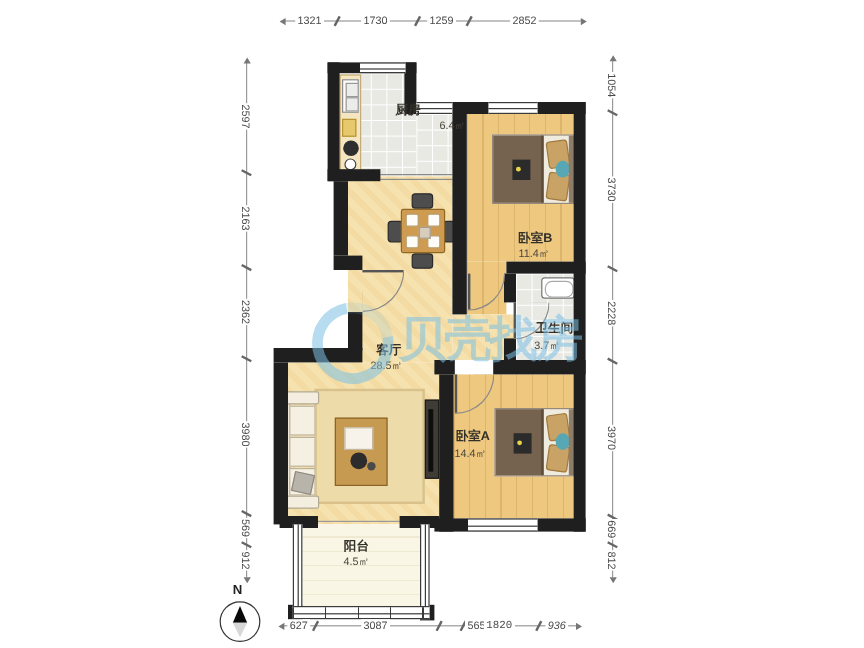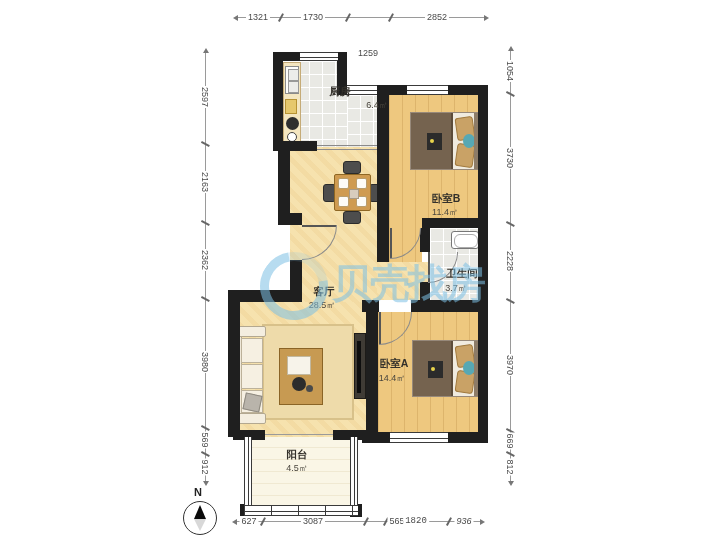--- a/index.html
+++ b/index.html
@@ -187,21 +187,21 @@
   </div>
 
   <div class="dline" style="left:237px;top:17px;width:248px;height:1px;"></div>
   <div class="arrow" style="left:233px;top:14.5px;border-top:3px solid transparent;border-bottom:3px solid transparent;border-right:5px solid #777;"></div>
   <div class="arrow" style="left:484px;top:14.5px;border-top:3px solid transparent;border-bottom:3px solid transparent;border-left:5px solid #777;"></div>
   <div class="tickh" style="left:280px;top:13px;"></div>
   <div class="tickh" style="left:347px;top:13px;"></div>
   <div class="tickh" style="left:390px;top:13px;"></div>
   <div class="dlabel" style="left:258px;top:17px;">1321</div>
   <div class="dlabel" style="left:313px;top:17px;">1730</div>
-  <div class="dlabel" style="left:368px;top:17px;margin-top:36px;">1259</div>
+  <div class="dlabel" style="left:368px;top:17px;">1259</div>
   <div class="dlabel" style="left:437px;top:17px;">2852</div>
 
   <div class="dline" style="left:236px;top:521px;width:245px;height:1px;"></div>
   <div class="arrow" style="left:232px;top:518.5px;border-top:3px solid transparent;border-bottom:3px solid transparent;border-right:5px solid #777;"></div>
   <div class="arrow" style="left:480px;top:518.5px;border-top:3px solid transparent;border-bottom:3px solid transparent;border-left:5px solid #777;"></div>
   <div class="tickh" style="left:262px;top:517px;"></div>
   <div class="tickh" style="left:365px;top:517px;"></div>
   <div class="tickh" style="left:385px;top:517px;"></div>
   <div class="tickh" style="left:448px;top:517px;"></div>
   <div class="dlabel" style="left:249px;top:521px;">627</div>

